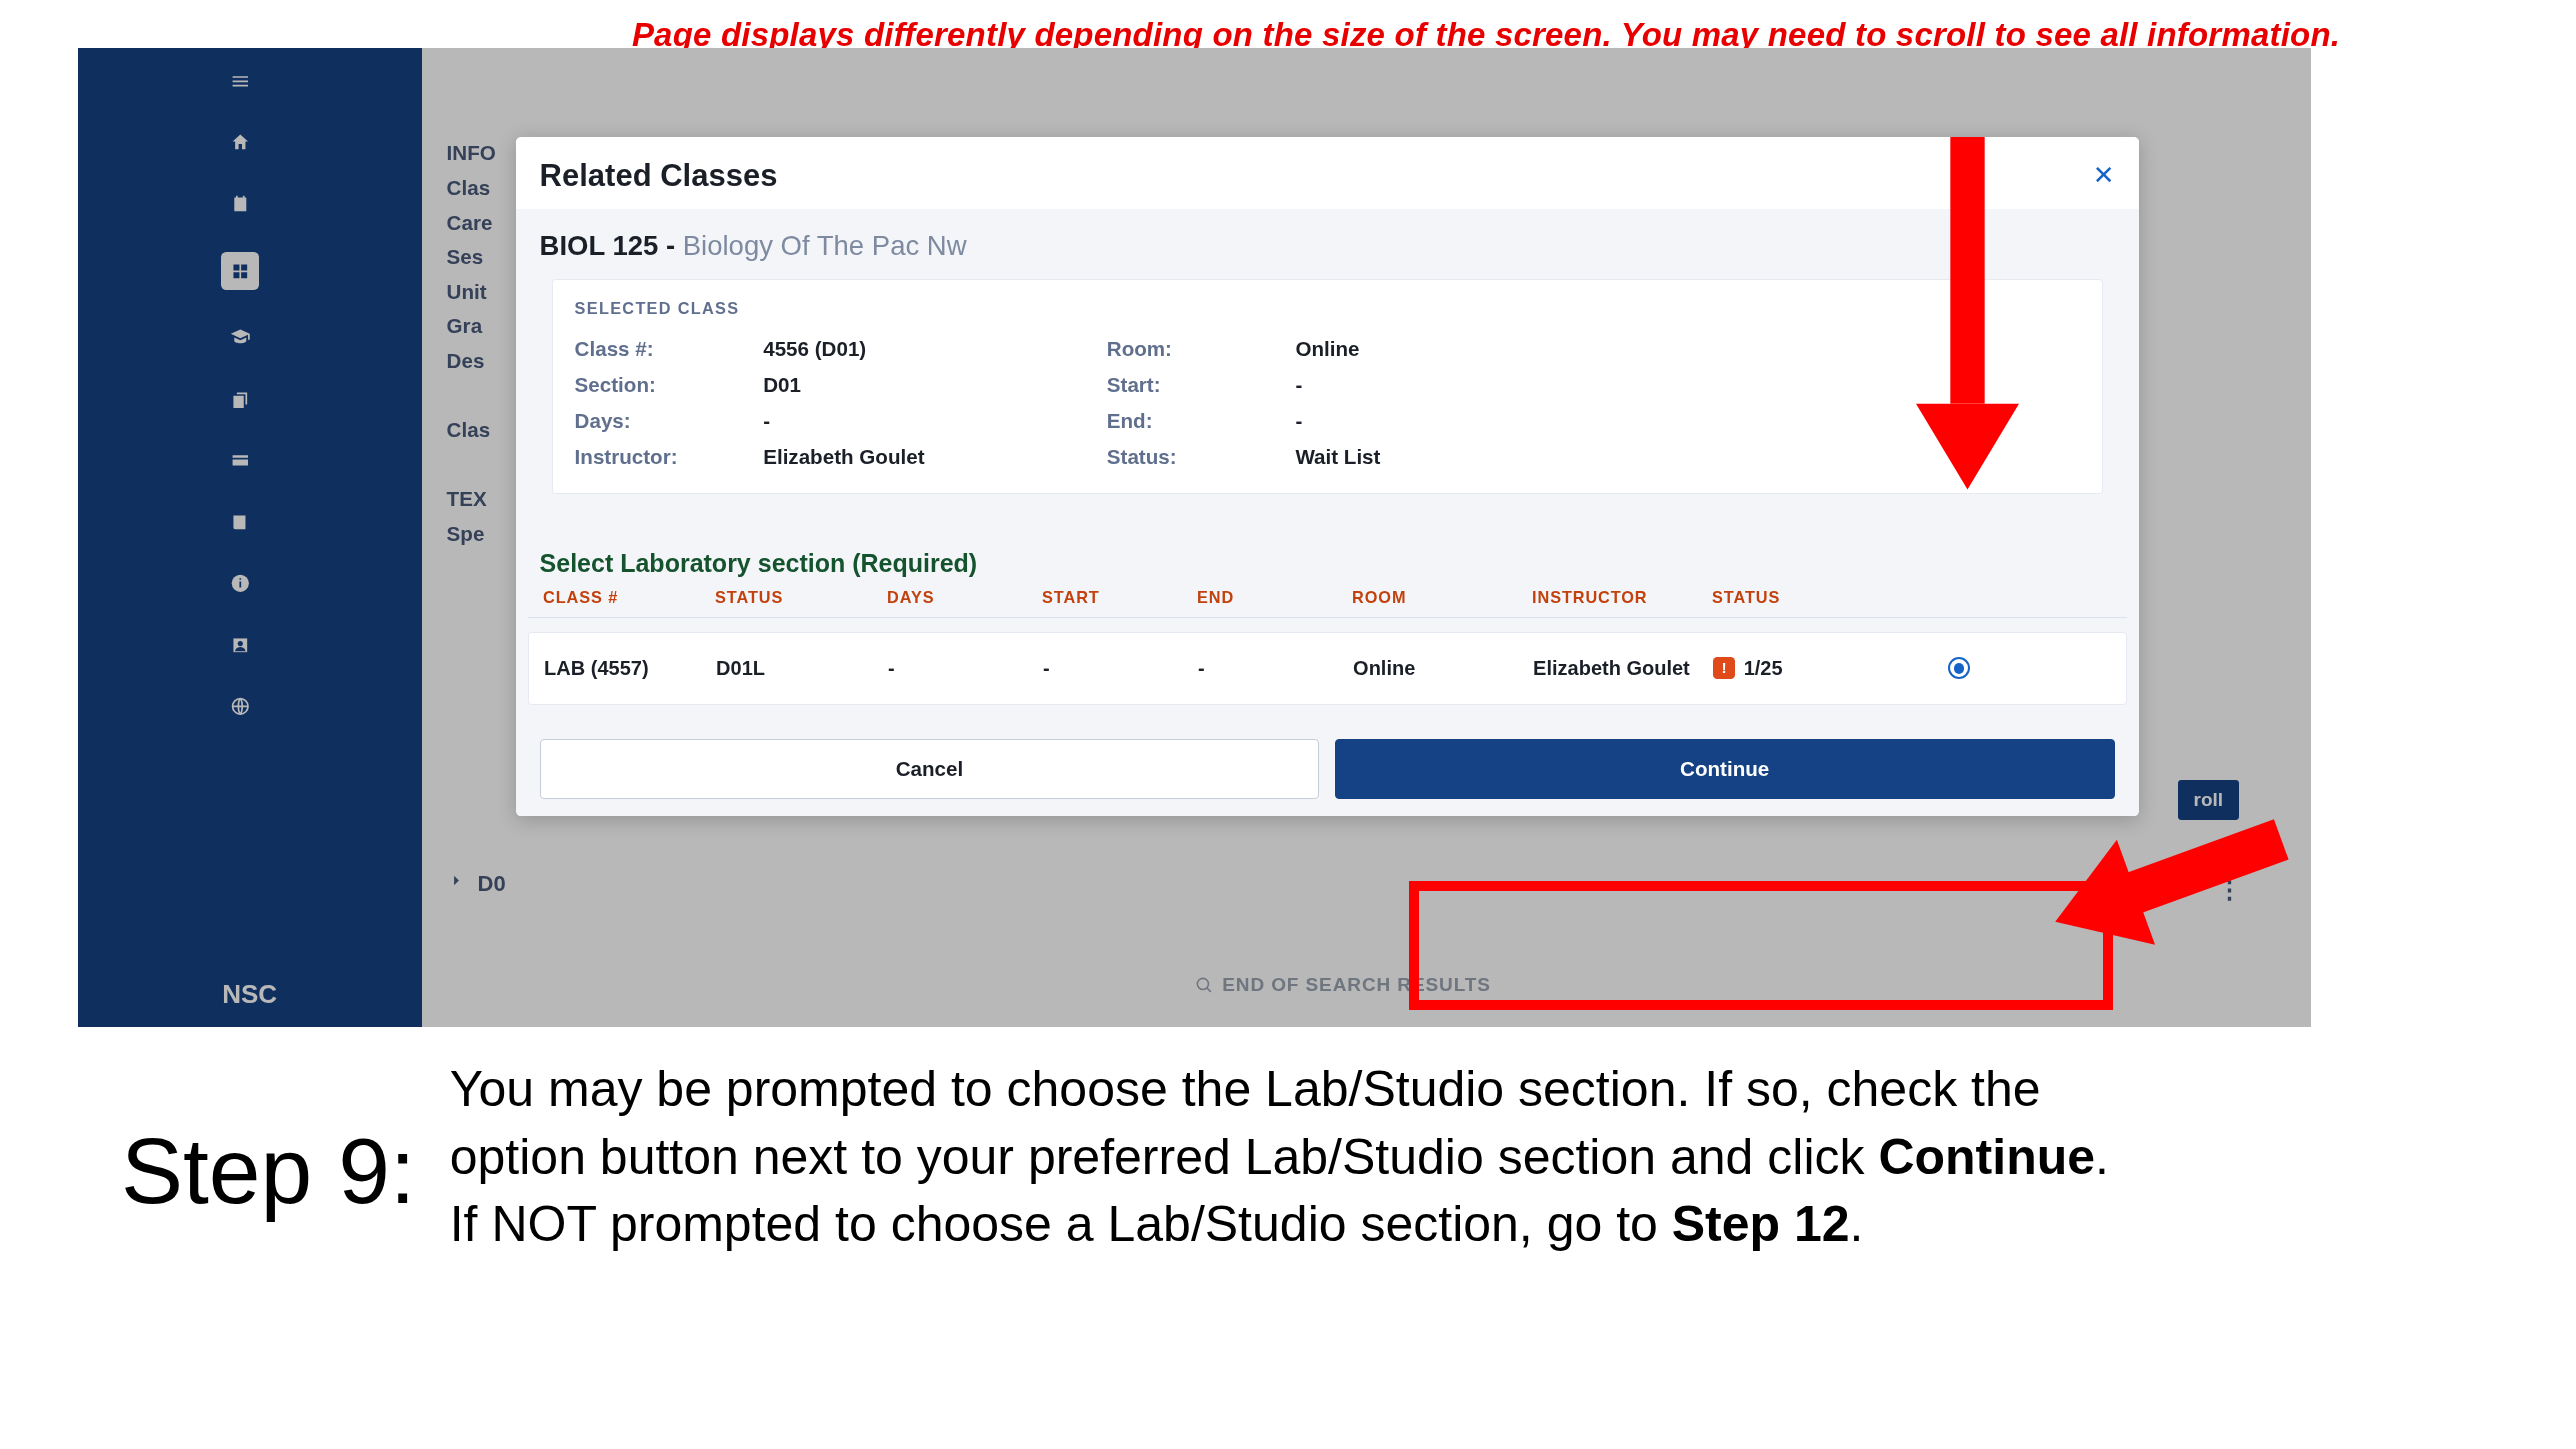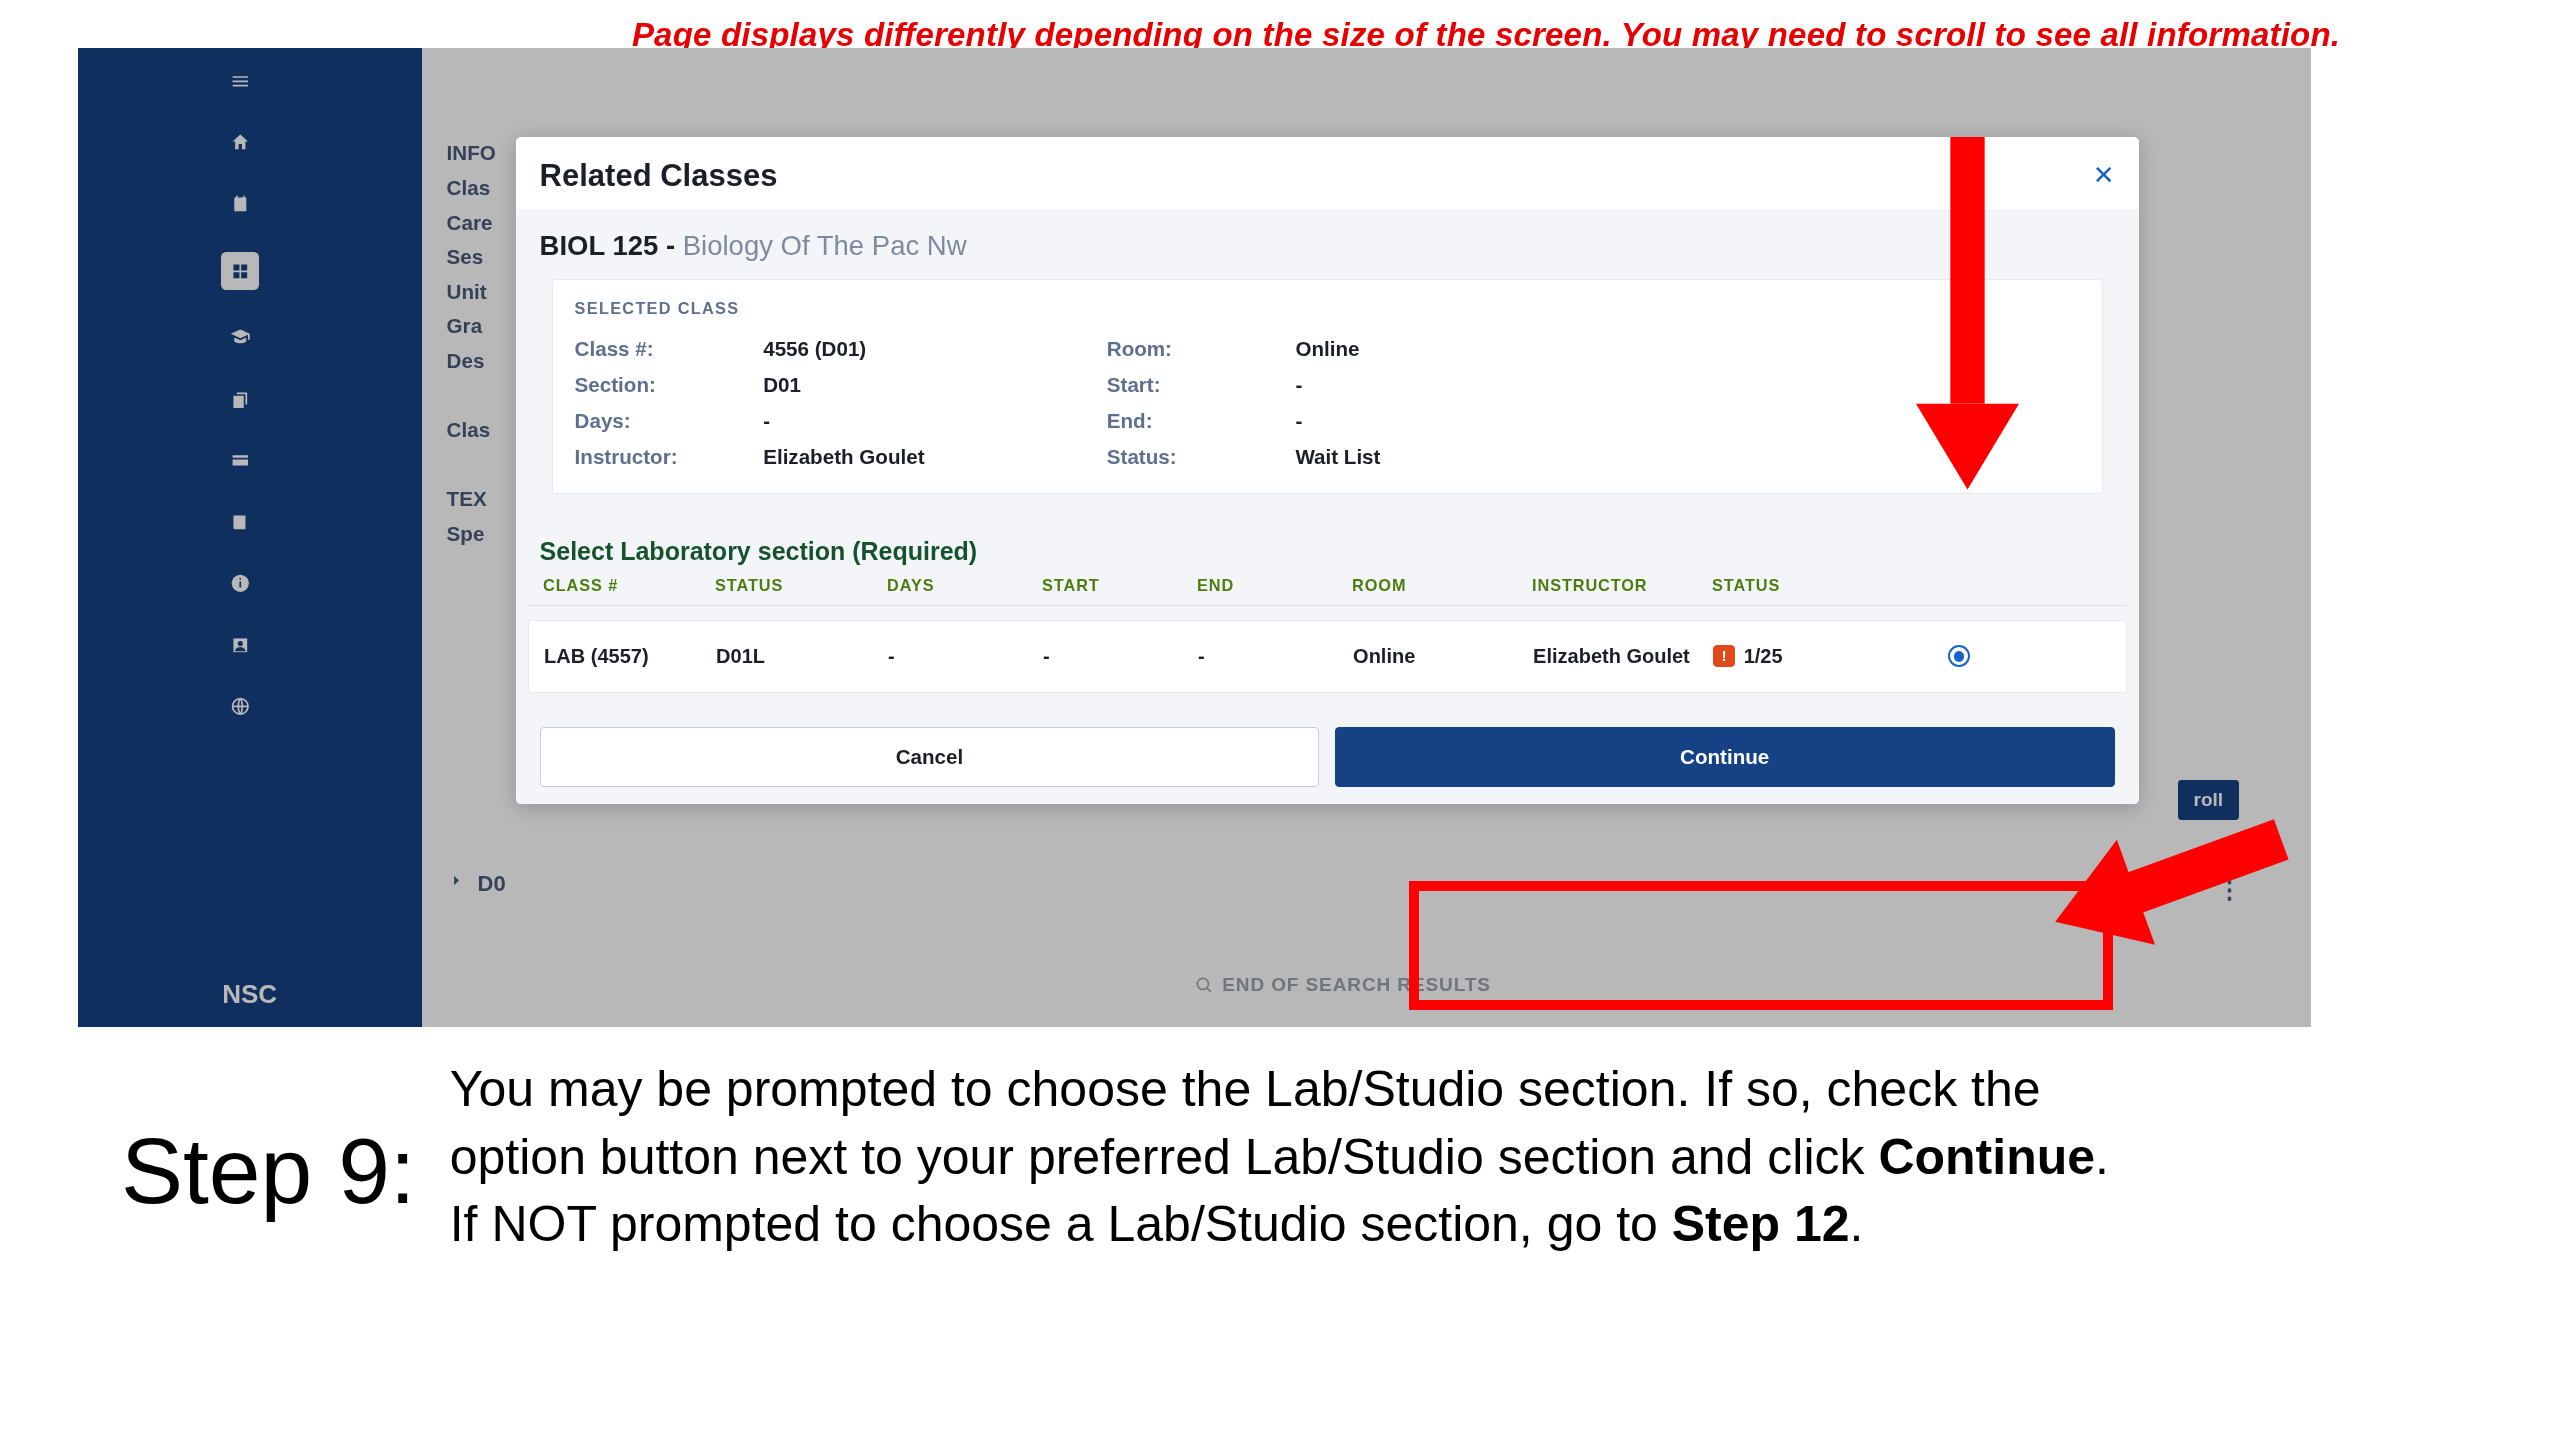--- a/index.html
+++ b/index.html
@@ -40,29 +40,29 @@
 
     
     .modal{position:absolute;left:438px;top:89px;width:1623px;background:#fff;border-radius:5.2px;box-shadow:0 3.4px 20.6px rgba(0,0,0,.2);z-index:10;overflow:hidden}
     .modal-header{display:flex;align-items:center;justify-content:space-between;padding:20.6px 24px 15.5px;background:#fff}
     .modal-header h2{font-size:31px;font-weight:700;color:#1b1f27}
     .modal-close{color:#1663c7;font-size:26px;cursor:pointer}
     .modal-sub{background:#f3f5f8;padding:20.6px 24px}
     .modal-sub .code{font-weight:700;color:#1b1f27;font-size:27.5px}
     .modal-sub .name{color:#7d8aa0;font-size:27.5px}
 
-    .selected-card{background:#fff;margin:0 12px;border-radius:3.4px;border:0.9px solid #e5e9f0;padding:19px 22px 24px}
+    .selected-card{background:#fff;margin:12px 12px;border-radius:3.4px;border:0.9px solid #e5e9f0;padding:19px 22px 24px}
     .selected-card .lbl{color:#5f6f8d;font-weight:700;font-size:16.3px;letter-spacing:1.3px;margin-bottom:19px}
     .kv-grid{display:grid;grid-template-columns:180px 335px 180px 275px;row-gap:12px;column-gap:8.6px}
     .kv-grid .k{color:#5f6f8d;font-weight:600;font-size:20.6px}
     .kv-grid .v{color:#1b1f27;font-weight:700;font-size:20.6px}
 
     .sel-lab{background:#f3f5f8;padding:22px 12px 0}
     .sel-lab-title{font-size:25px;font-weight:600;color:#14532d;padding-left:12px;margin-bottom:0}
-    .thead{display:grid;grid-template-columns:172px 172px 155px 155px 155px 180px 180px 137px 120px;padding:10.3px 15.5px;color:#4d7c0f;font-weight:700;font-size:16.3px;letter-spacing:0.9px;border-bottom:0.9px solid #dce2ec}
+    .thead{display:grid;grid-template-columns:172px 172px 155px 155px 155px 180px 180px 137px 120px;padding:10.3px 15.5px;color:#c2410c;font-weight:700;font-size:16.3px;letter-spacing:0.9px;border-bottom:0.9px solid #dce2ec}
     .trow{display:grid;grid-template-columns:172px 172px 155px 155px 155px 180px 180px 137px 120px;align-items:center;background:#fff;padding:24px 15.5px;margin:13.7px 0 0;border:0.9px solid #e5e9f0;border-radius:3.4px}
     .trow .cell{font-size:20px;font-weight:700;color:#1b1f27}
     .status-cell{display:flex;align-items:center;gap:8.6px}
     .status-badge{width:22px;height:22px;background:#e04a1b;border-radius:4.3px;display:inline-flex;align-items:center;justify-content:center;color:#fff;font-weight:800;font-size:15.5px}
     .radio{width:22px;height:22px;border:2.6px solid #1663c7;border-radius:50%;display:inline-flex;align-items:center;justify-content:center}
     .radio::after{content:"";width:10.3px;height:10.3px;border-radius:50%;background:#1663c7}
 
     .modal-actions{display:flex;gap:15.5px;padding:34px 12px 17px;background:#f3f5f8}
     .btn{flex:1;height:60px;border-radius:4px;border:0.9px solid #c5cddb;background:#fff;font-weight:700;font-size:20.6px;color:#1b1f27;display:flex;align-items:center;justify-content:center;cursor:pointer}
     .btn.primary{background:#154284;color:#fff;border-color:#154284}

